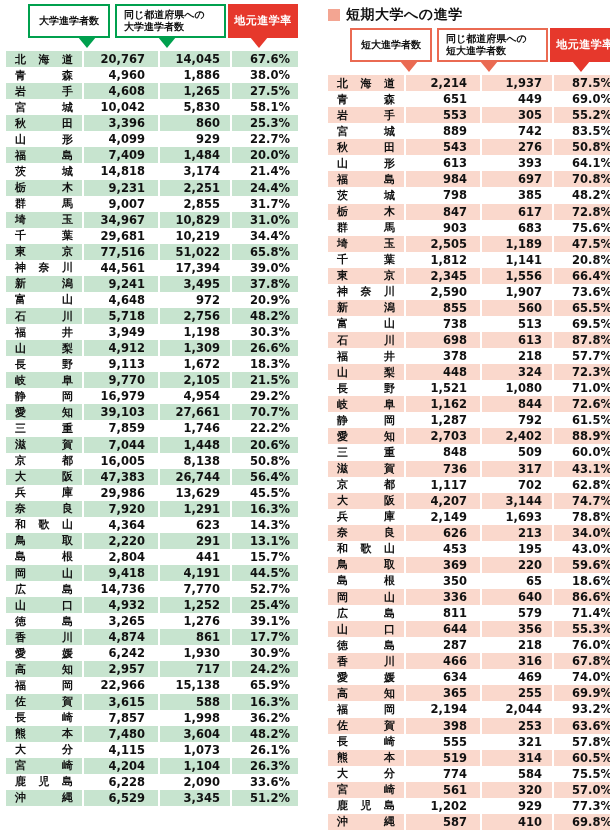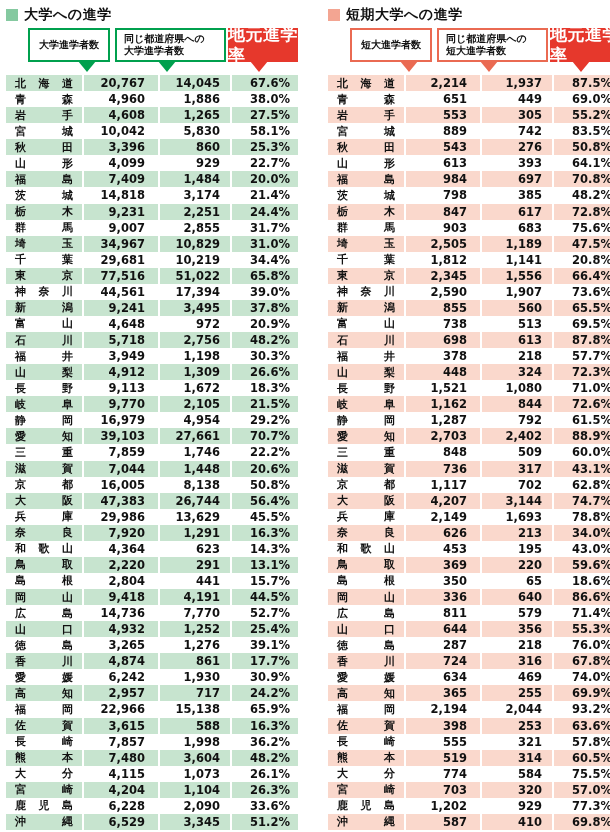--- a/index.html
+++ b/index.html
@@ -26,21 +26,21 @@
   .callout {
     position: absolute; top: 0; height: 34px; box-sizing: border-box;
     border: 2px solid var(--border); background: #ffffff;
     display: flex; flex-direction: column; justify-content: center;
     font-size: 10px; font-weight: bold; line-height: 1.25;
   }
   .callout.c1 { left: 22px; width: 82px; align-items: center; }
   .callout.c2 { left: 109px; width: 111px; padding-left: 7px; align-items: flex-start; }
   .callout.c3 {
     left: 222px; width: 70px; border: none; background: var(--badge);
-    color: #ffffff; align-items: center; font-size: 17px; letter-spacing: 0.5px;
+    color: #ffffff; align-items: center; font-size: 11px; letter-spacing: 0.5px;
   }
   .tri {
     position: absolute; top: 33px; width: 0; height: 0;
     border-left: 9px solid transparent; border-right: 9px solid transparent;
     border-top: 11px solid var(--border);
   }
   .tri.t1 { left: 72px; }
   .tri.t2 { left: 152px; }
   .tri.t3 { left: 244px; border-top-color: var(--badge); }
 
@@ -56,24 +56,20 @@
   .c-val1 { width: 74px; justify-content: flex-end; padding-right: 13px; font-size: 11.5px; }
   .c-val2 { width: 70px; justify-content: flex-end; padding-right: 10px; font-size: 11.5px; }
   .c-rate { width: 66px; justify-content: flex-end; padding-right: 8px; font-size: 11.5px; }
 </style>
 </head>
 <body>
 
 <div class="page">
 
   <div class="panel" data-table="0" style="--square: #85c9a0; --border: #00a04e; --stripe: #c7e4cf; --badge: #e6382c;">
-    <div class="panel-title">
-      <span class="title-square"></span>
-      <span>大学への進学</span>
-    </div>
     <div class="callouts">
       <div class="callout c1">
         <span>大学進学者数</span>
       </div>
       <div class="callout c2">
         <span>同じ都道府県への</span>
         <span>大学進学者数</span>
       </div>
       <div class="callout c3">
         <span>地元進学率</span>
@@ -859,21 +855,21 @@
           </div>
           <div class="cell c-val1">287</div>
           <div class="cell c-val2">218</div>
           <div class="cell c-rate">76.0%</div>
         </div>
         <div class="row alt">
           <div class="cell c-name">
             <span>香</span>
             <span>川</span>
           </div>
-          <div class="cell c-val1">724</div>
+          <div class="cell c-val1">466</div>
           <div class="cell c-val2">316</div>
           <div class="cell c-rate">67.8%</div>
         </div>
         <div class="row">
           <div class="cell c-name">
             <span>愛</span>
             <span>媛</span>
           </div>
           <div class="cell c-val1">634</div>
           <div class="cell c-val2">469</div>
@@ -931,21 +927,21 @@
           </div>
           <div class="cell c-val1">774</div>
           <div class="cell c-val2">584</div>
           <div class="cell c-rate">75.5%</div>
         </div>
         <div class="row alt">
           <div class="cell c-name">
             <span>宮</span>
             <span>崎</span>
           </div>
-          <div class="cell c-val1">703</div>
+          <div class="cell c-val1">561</div>
           <div class="cell c-val2">320</div>
           <div class="cell c-rate">57.0%</div>
         </div>
         <div class="row">
           <div class="cell c-name">
             <span>鹿</span>
             <span>児</span>
             <span>島</span>
           </div>
           <div class="cell c-val1">1,202</div>

